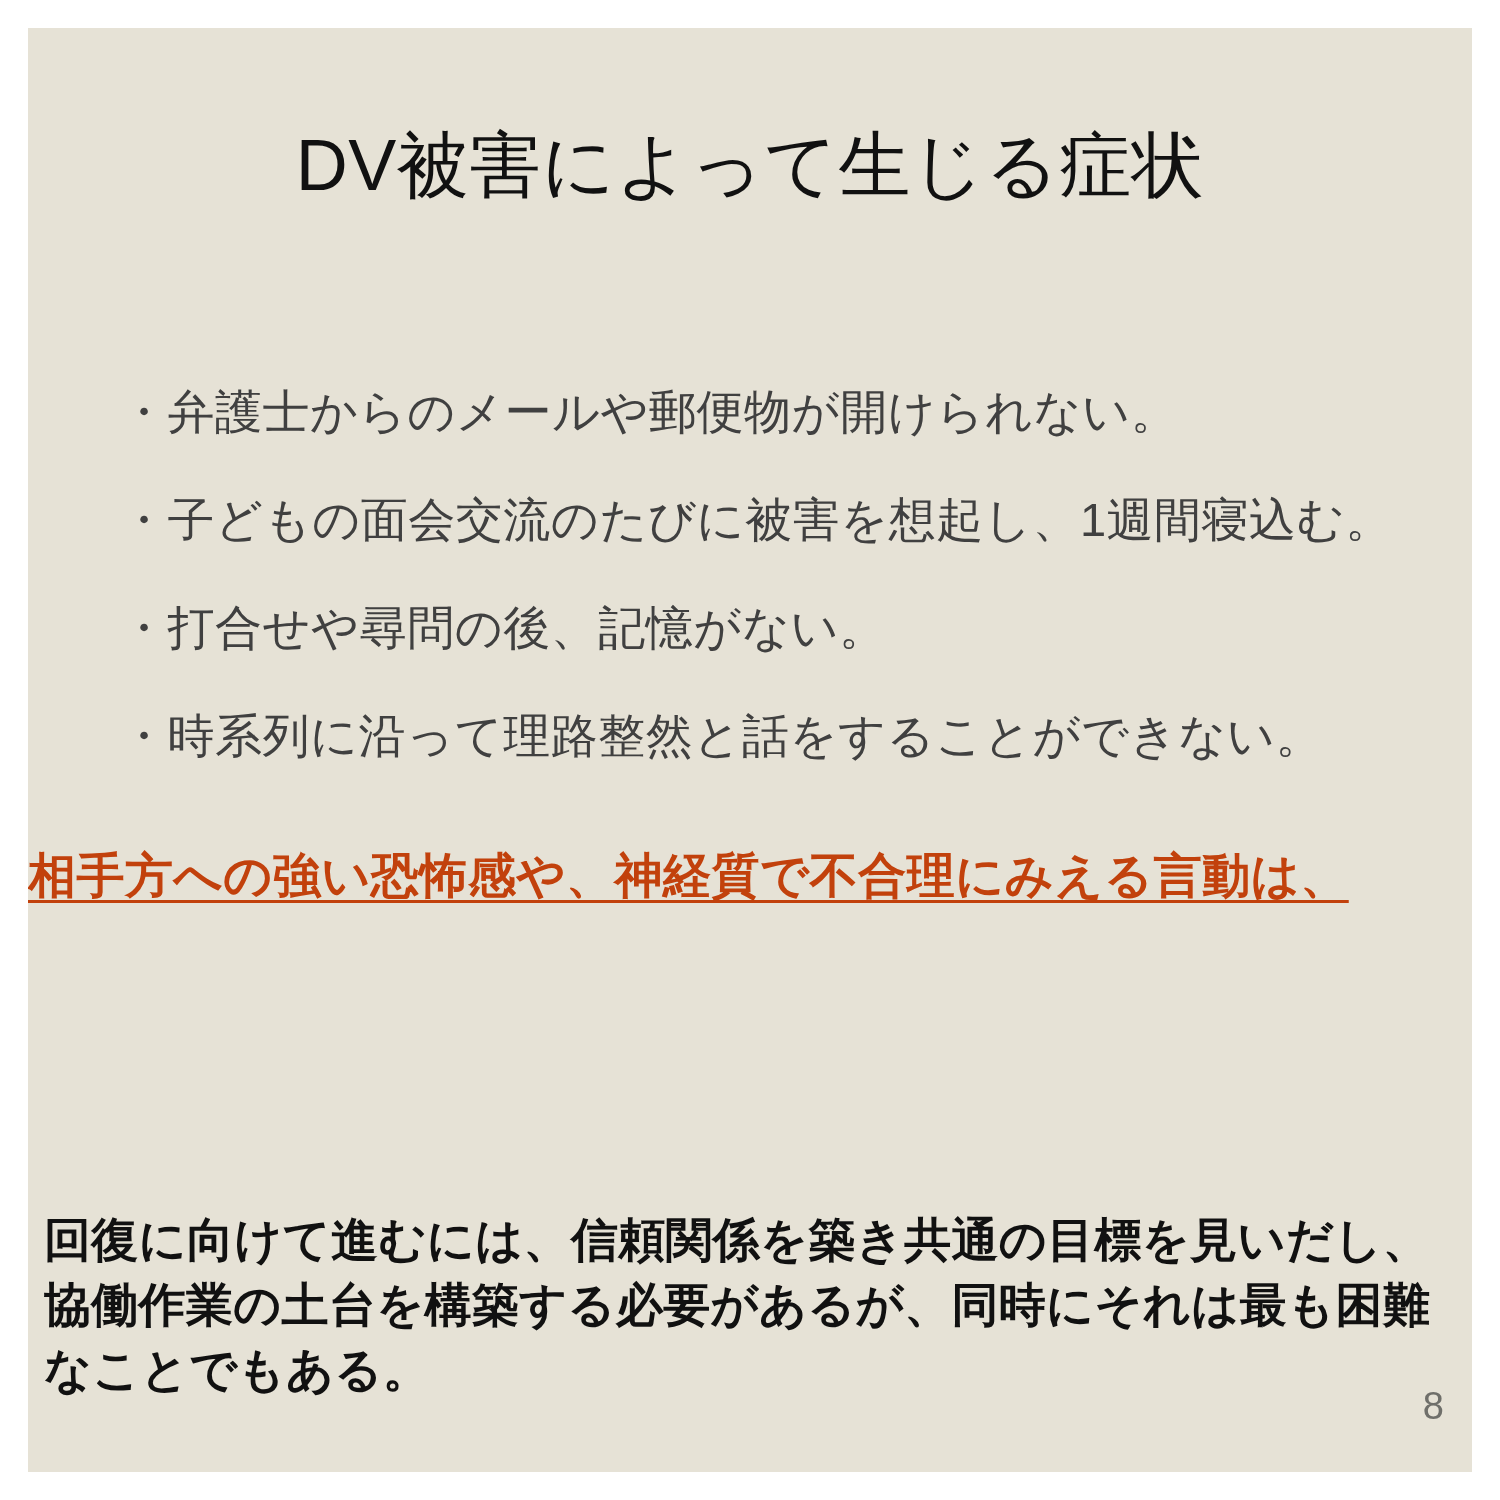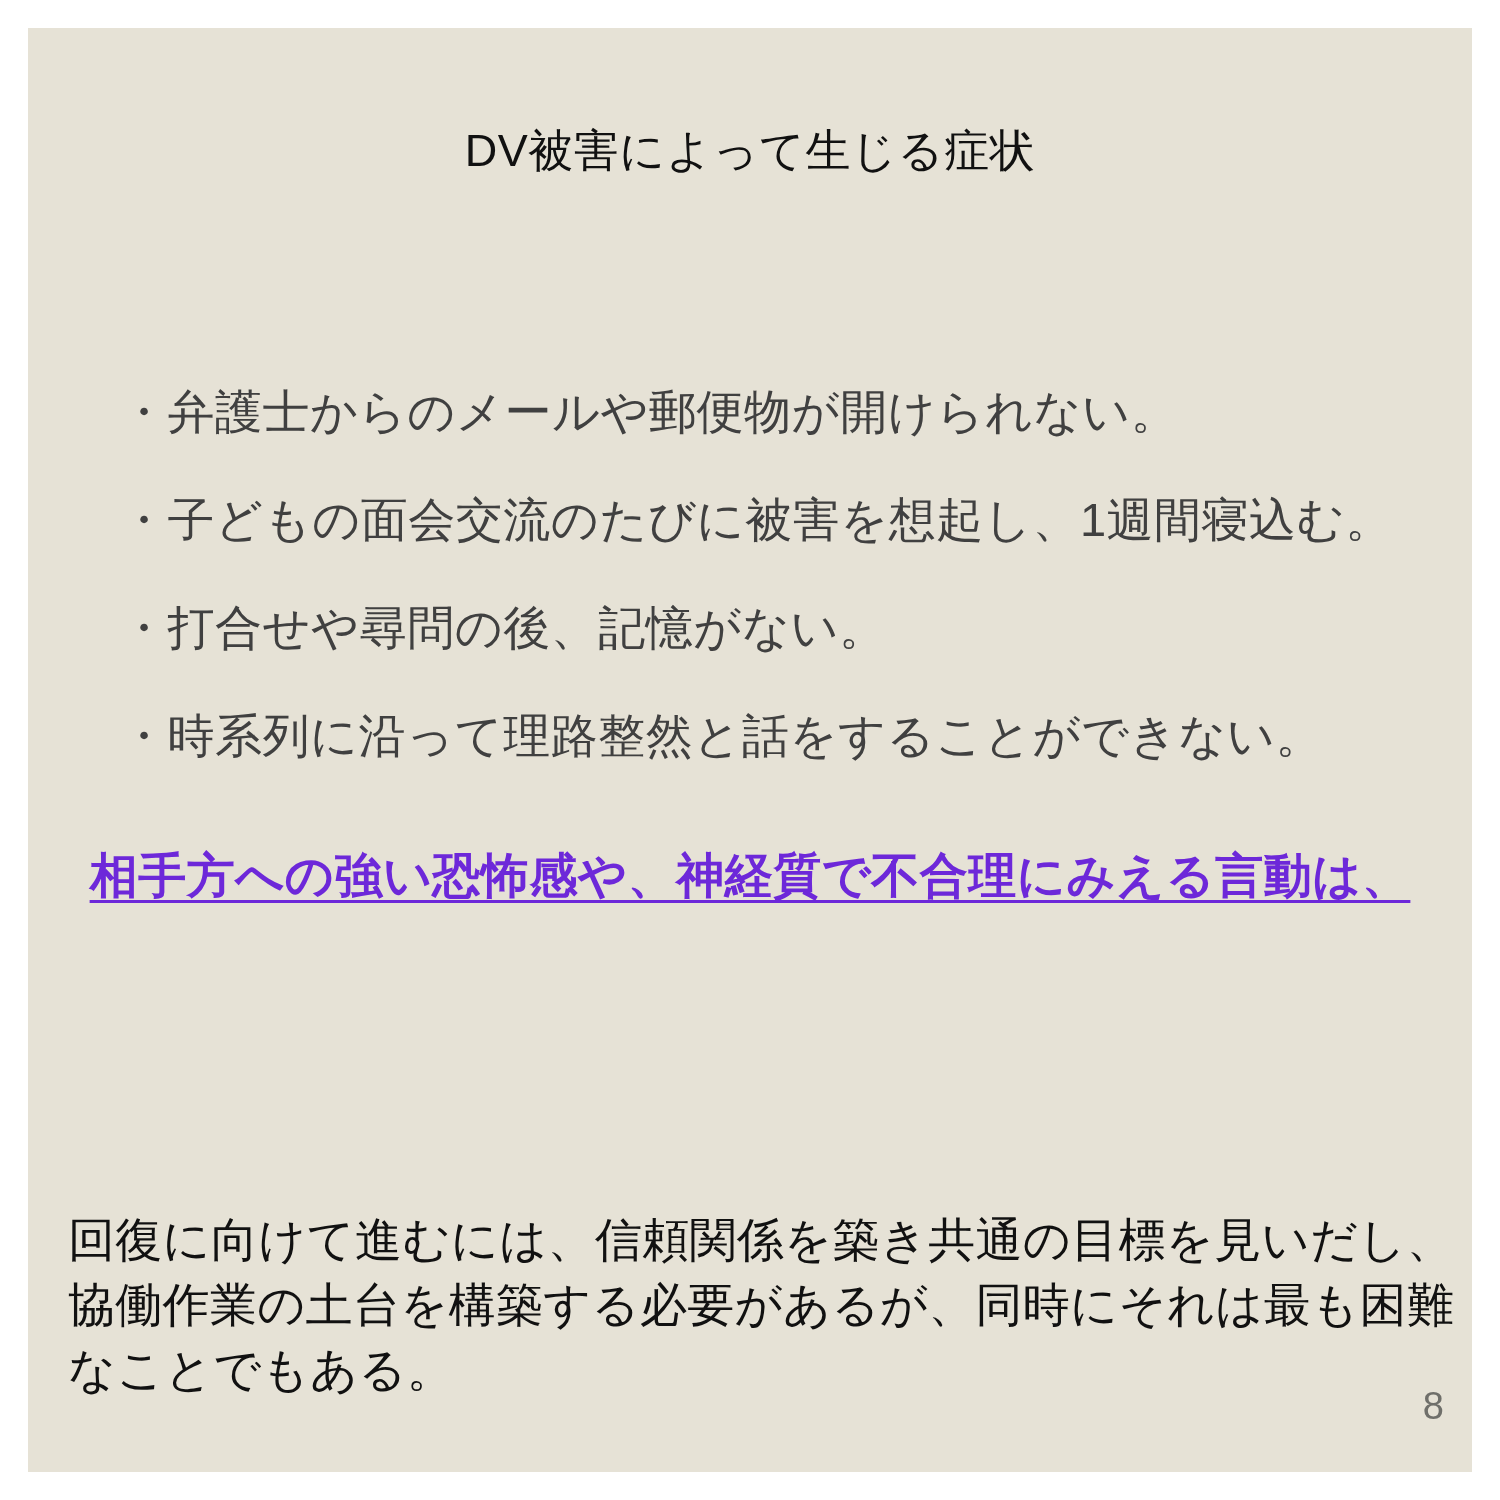--- a/index.html
+++ b/index.html
@@ -21,21 +21,21 @@
     height: 1444px;
     background: #e6e2d6;
     overflow: hidden;
   }
   .title {
     position: absolute;
     left: 0;
     top: 98px;
     width: 100%;
     text-align: center;
-    font-size: 45px;
+    font-size: 72px;
     line-height: 1.1;
     color: #111111;
     letter-spacing: 0.5px;
   }
   .lead {
     position: absolute;
     left: 62px;
     top: 250px;
     font-size: 48px;
     color: #111111;
@@ -53,45 +53,45 @@
     color: #404040;
     margin-bottom: 61px;
     letter-spacing: 0.5px;
     white-space: nowrap;
   }
   .emphasis {
     position: absolute;
     left: 0;
     top: 818px;
     width: 100%;
-    text-align: center;
-    color: #6d28d9;
+    color: #c2410c;
   }
   .emphasis .eline {
     font-size: 48px;
     font-weight: bold;
     line-height: 1.25;
     text-decoration: underline;
     text-underline-offset: 8px;
     text-decoration-thickness: 3px;
     display: inline-block;
     letter-spacing: 0.5px;
   }
   .emphasis .row {
     margin-bottom: 22px;
   }
   .closing {
     position: absolute;
-    left: 40px;
+    left: 16px;
     top: 1180px;
     width: 1390px;
     font-size: 47px;
     line-height: 1.38;
     color: #111111;
     letter-spacing: 0.3px;
+    font-weight: bold;
   }
   .pagenum {
     position: absolute;
     right: 28px;
     bottom: 44px;
     font-size: 38px;
     color: #6f6f6a;
   }
 </style>
 </head>

